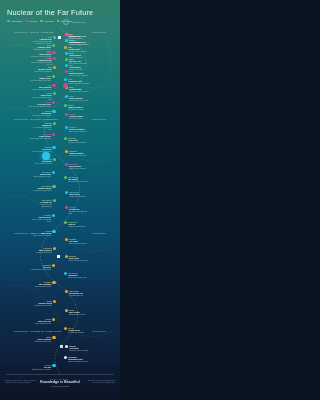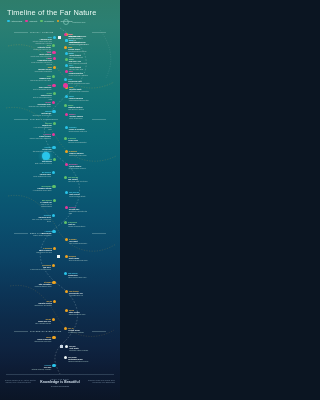--- a/index.html
+++ b/index.html
@@ -96,21 +96,21 @@
   <svg class="spine" viewBox="0 0 120 400" preserveAspectRatio="none">
     <path d="M60,28 C96,52 92,74 66,96 C40,118 36,140 62,160 C88,180 84,206 58,226 C34,244 34,266 60,286 C84,304 82,326 62,344 C50,356 56,366 60,374" fill="none" stroke="rgba(230,245,240,0.30)" stroke-width="0.7" stroke-dasharray="1.6 1.6"></path>
     <path d="M8,46 C34,40 48,56 60,72 C74,90 96,92 114,82" fill="none" stroke="rgba(240,180,60,0.32)" stroke-width="0.55" stroke-dasharray="1.3 1.3"></path>
     <path d="M6,108 C30,104 46,120 58,140 C72,162 96,166 116,156" fill="none" stroke="rgba(240,180,60,0.28)" stroke-width="0.55" stroke-dasharray="1.3 1.3"></path>
     <path d="M8,196 C32,192 46,208 58,230 C72,254 98,256 116,244" fill="none" stroke="rgba(240,180,60,0.26)" stroke-width="0.55" stroke-dasharray="1.3 1.3"></path>
     <path d="M10,286 C34,282 46,298 58,318 C72,340 98,340 114,330" fill="none" stroke="rgba(240,180,60,0.24)" stroke-width="0.55" stroke-dasharray="1.3 1.3"></path>
     <path d="M100,30 C112,46 114,62 106,78" fill="none" stroke="rgba(230,245,240,0.18)" stroke-width="0.5" stroke-dasharray="1.2 1.2"></path>
   </svg>
 
   <div class="hdr">
-    <div class="title">Timeline of the Far Nature</div>
+    <div class="title">Nuclear of the Far Future</div>
 
     <div class="legend">
       <div class="lg">
         <span class="dot c-astro"></span>
         <span class="lbl">Astronomical</span>
       </div>
       <div class="lg">
         <span class="dot c-human"></span>
         <span class="lbl">Humanity</span>
       </div>

